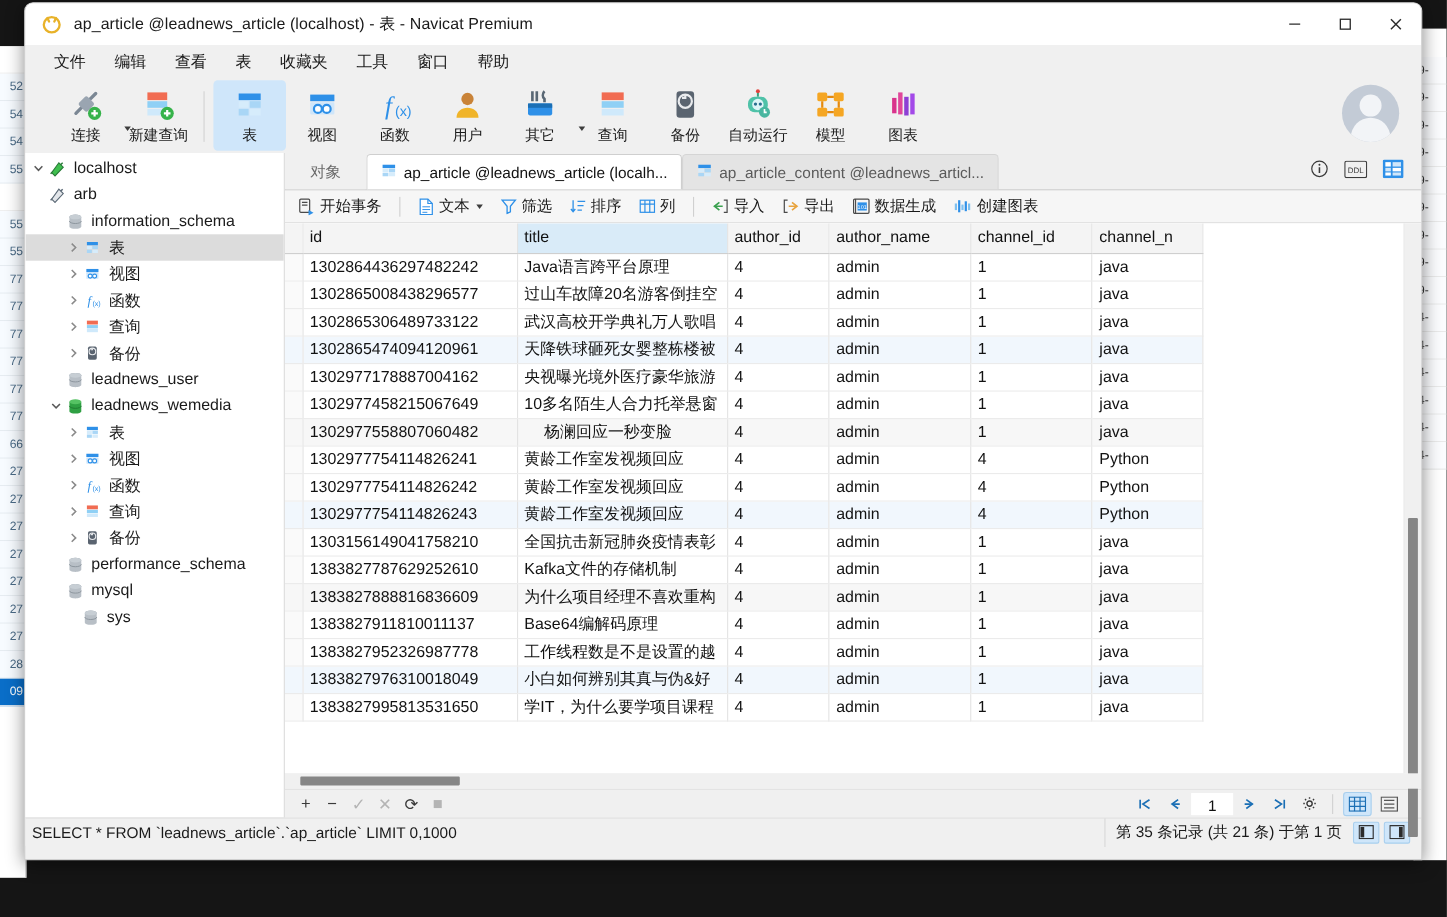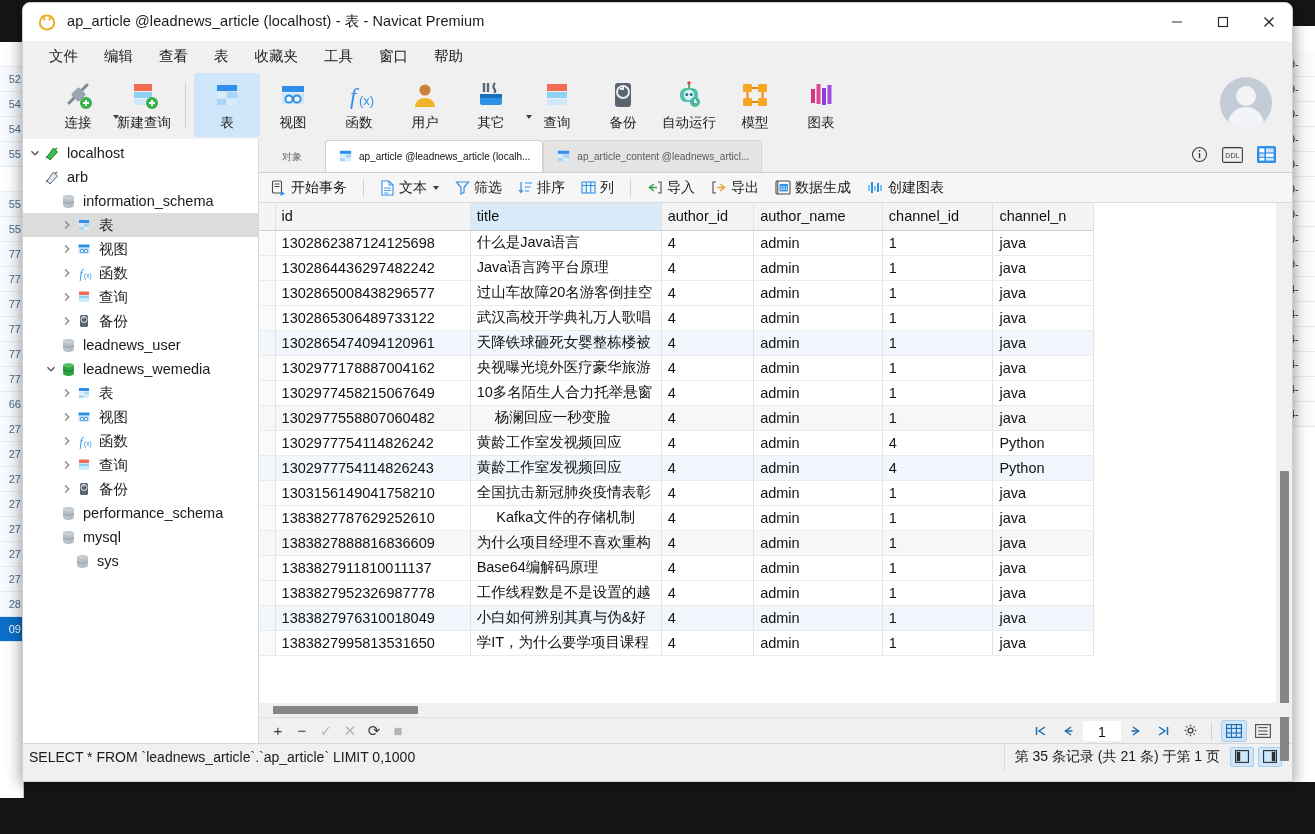--- a/index.html
+++ b/index.html
@@ -126,21 +126,21 @@
 
   
   .rightpane { flex: 1; display: flex; flex-direction: column; background: #f6f6f6; min-width:0; }
 
   .tabstrip {
     height: 34px; background: #f0f0f0; display: flex; align-items: flex-end;
     position: relative; border-bottom: 1px solid #d0d0d0;
   }
   .tab {
     height: 32px; display: flex; align-items: center; gap: 6px;
-    padding: 0 12px; font-size: 10px; color: #5a5a5a;
+    padding: 0 12px; font-size: 14px; color: #5a5a5a;
     background: #e4e4e4; border: 1px solid #d5d5d5; border-bottom: none;
     border-radius: 4px 4px 0 0; max-width: 300px; white-space: nowrap;
     overflow: hidden;
   }
   .tab.active { background: #ffffff; color: #111111; border-color: #cfcfcf; }
   .tab .tabicon { flex: 0 0 14px; }
   .tabstrip-right {
     margin-left: auto; display: flex; align-items: center; gap: 14px;
     padding: 0 16px 5px 0;
   }
@@ -954,29 +954,20 @@
                   <th class="sel-col" style="width: 190px;">title</th>
                   <th style="width: 92px;">author_id</th>
                   <th style="width: 128px;">author_name</th>
                   <th style="width: 110px;">channel_id</th>
                   <th style="width: 100px;">channel_n</th>
                 </tr>
               </thead>
             <tbody id="gridbody">
                 <tr>
                   <td class="rowmark"></td>
-                  <td style="width: 194px;">1302862387124125698</td>
-                  <td style="width: 190px;">什么是Java语言</td>
-                  <td class="num" style="width: 92px;">4</td>
-                  <td style="width: 128px;">admin</td>
-                  <td class="num" style="width: 110px;">1</td>
-                  <td style="width: 100px;">java</td>
-                </tr>
-                <tr>
-                  <td class="rowmark"></td>
                   <td style="width: 194px;">1302864436297482242</td>
                   <td style="width: 190px;">Java语言跨平台原理</td>
                   <td class="num" style="width: 92px;">4</td>
                   <td style="width: 128px;">admin</td>
                   <td class="num" style="width: 110px;">1</td>
                   <td style="width: 100px;">java</td>
                 </tr>
                 <tr>
                   <td class="rowmark"></td>
                   <td style="width: 194px;">1302865008438296577</td>
@@ -1026,20 +1017,29 @@
                   <td class="rowmark"></td>
                   <td style="width: 194px;">1302977558807060482</td>
                   <td style="width: 190px; padding-left: 24px;">杨澜回应一秒变脸</td>
                   <td class="num" style="width: 92px;">4</td>
                   <td style="width: 128px;">admin</td>
                   <td class="num" style="width: 110px;">1</td>
                   <td style="width: 100px;">java</td>
                 </tr>
                 <tr>
                   <td class="rowmark"></td>
+                  <td style="width: 194px;">1302977754114826241</td>
+                  <td style="width: 190px;">黄龄工作室发视频回应</td>
+                  <td class="num" style="width: 92px;">4</td>
+                  <td style="width: 128px;">admin</td>
+                  <td class="num" style="width: 110px;">4</td>
+                  <td style="width: 100px;">Python</td>
+                </tr>
+                <tr>
+                  <td class="rowmark"></td>
                   <td style="width: 194px;">1302977754114826242</td>
                   <td style="width: 190px;">黄龄工作室发视频回应</td>
                   <td class="num" style="width: 92px;">4</td>
                   <td style="width: 128px;">admin</td>
                   <td class="num" style="width: 110px;">4</td>
                   <td style="width: 100px;">Python</td>
                 </tr>
                 <tr class="stripe-b">
                   <td class="rowmark"></td>
                   <td style="width: 194px;">1302977754114826243</td>
@@ -1054,21 +1054,21 @@
                   <td style="width: 194px;">1303156149041758210</td>
                   <td style="width: 190px;">全国抗击新冠肺炎疫情表彰</td>
                   <td class="num" style="width: 92px;">4</td>
                   <td style="width: 128px;">admin</td>
                   <td class="num" style="width: 110px;">1</td>
                   <td style="width: 100px;">java</td>
                 </tr>
                 <tr>
                   <td class="rowmark"></td>
                   <td style="width: 194px;">1383827787629252610</td>
-                  <td style="width: 190px; text-align: center;">Kafka文件的存储机制</td>
+                  <td style="width: 190px;">Kafka文件的存储机制</td>
                   <td class="num" style="width: 92px;">4</td>
                   <td style="width: 128px;">admin</td>
                   <td class="num" style="width: 110px;">1</td>
                   <td style="width: 100px;">java</td>
                 </tr>
                 <tr class="stripe-a">
                   <td class="rowmark"></td>
                   <td style="width: 194px;">1383827888816836609</td>
                   <td style="width: 190px;">为什么项目经理不喜欢重构</td>
                   <td class="num" style="width: 92px;">4</td>

